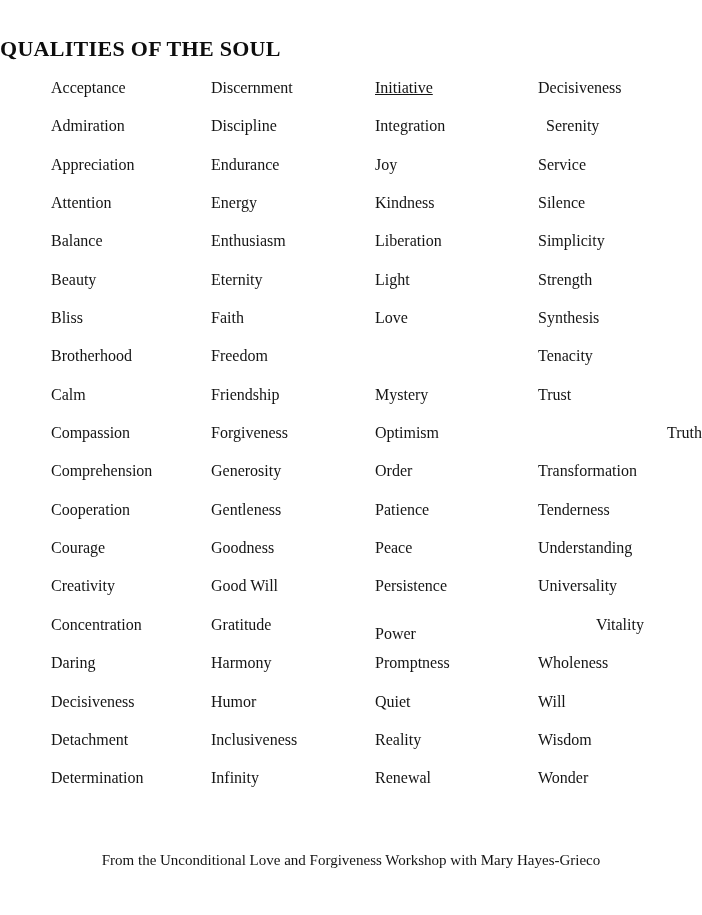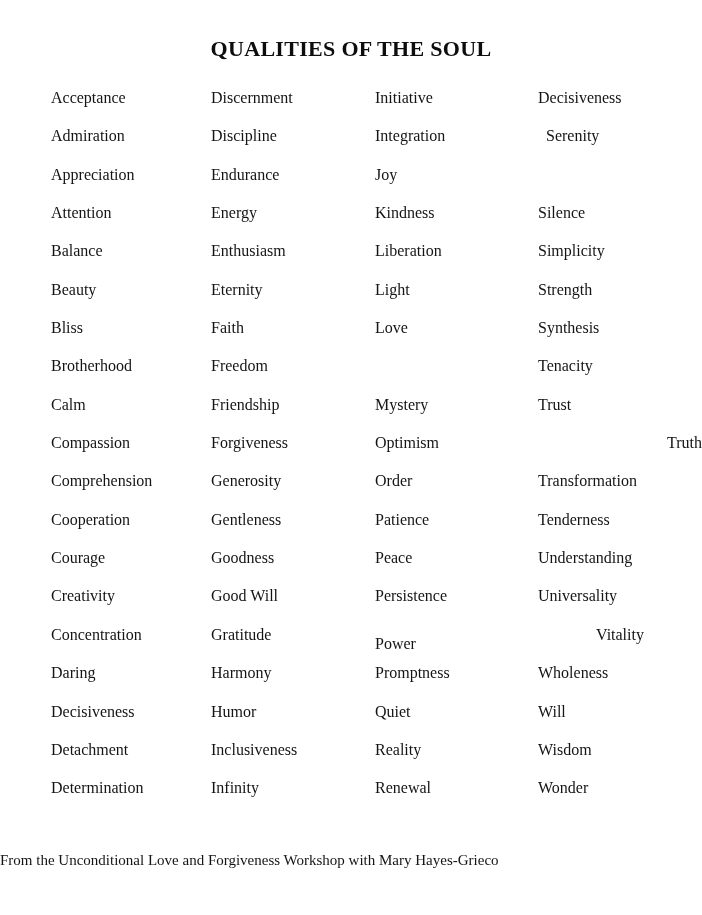--- a/index.html
+++ b/index.html
@@ -18,46 +18,47 @@
     position: relative;
     width: 702px;
     height: 915px;
     background: #ffffff;
   }
   .doc-title {
     position: absolute;
     top: 21px;
     left: 0;
     width: 702px;
-    text-align: center;
+    text-align: left;
     font-size: 22px;
     font-weight: bold;
     letter-spacing: 0.3px;
     color: #0d0d0d;
   }
   .qualities-grid {
     position: absolute;
-    top: 84px;
+    top: 74px;
     left: 51px;
     display: grid;
     grid-template-columns: 160px 164px 163px 164px;
     grid-template-rows: repeat(19, 38.35px);
   }
   .quality {
     font-size: 16px;
     line-height: 19px;
     padding-top: 4px;
     white-space: nowrap;
     color: #141414;
   }
   .doc-footer {
     position: absolute;
     top: 852px;
     left: 0;
     width: 702px;
+    text-align: center;
     font-size: 15px;
     color: #141414;
   }
 </style>
 </head>
 <body>
 
 <div class="page">
   <h1 class="doc-title">QUALITIES OF THE SOUL</h1>
 
@@ -93,40 +94,41 @@
       <div class="quality" style="grid-area: 10 / 2;">Forgiveness</div>
       <div class="quality" style="grid-area: 11 / 2;">Generosity</div>
       <div class="quality" style="grid-area: 12 / 2;">Gentleness</div>
       <div class="quality" style="grid-area: 13 / 2;">Goodness</div>
       <div class="quality" style="grid-area: 14 / 2;">Good Will</div>
       <div class="quality" style="grid-area: 15 / 2;">Gratitude</div>
       <div class="quality" style="grid-area: 16 / 2;">Harmony</div>
       <div class="quality" style="grid-area: 17 / 2;">Humor</div>
       <div class="quality" style="grid-area: 18 / 2;">Inclusiveness</div>
       <div class="quality" style="grid-area: 19 / 2;">Infinity</div>
-      <div class="quality" style="grid-area: 1 / 3;">Initiative</div>
+      <div class="quality" style="grid-area: 1 / 3; text-decoration: underline;">Initiative</div>
       <div class="quality" style="grid-area: 2 / 3;">Integration</div>
       <div class="quality" style="grid-area: 3 / 3;">Joy</div>
       <div class="quality" style="grid-area: 4 / 3;">Kindness</div>
       <div class="quality" style="grid-area: 5 / 3;">Liberation</div>
       <div class="quality" style="grid-area: 6 / 3;">Light</div>
       <div class="quality" style="grid-area: 7 / 3;">Love</div>
       <div class="quality" style="grid-area: 9 / 3;">Mystery</div>
       <div class="quality" style="grid-area: 10 / 3;">Optimism</div>
       <div class="quality" style="grid-area: 11 / 3;">Order</div>
       <div class="quality" style="grid-area: 12 / 3;">Patience</div>
       <div class="quality" style="grid-area: 13 / 3;">Peace</div>
       <div class="quality" style="grid-area: 14 / 3;">Persistence</div>
       <div class="quality" style="grid-area: 15 / 3; margin-top: 9px;">Power</div>
       <div class="quality" style="grid-area: 16 / 3;">Promptness</div>
       <div class="quality" style="grid-area: 17 / 3;">Quiet</div>
       <div class="quality" style="grid-area: 18 / 3;">Reality</div>
       <div class="quality" style="grid-area: 19 / 3;">Renewal</div>
       <div class="quality" style="grid-area: 1 / 4;">Decisiveness</div>
       <div class="quality" style="grid-area: 2 / 4; margin-left: 8px;">Serenity</div>
+      <div class="quality" style="grid-area: 3 / 4;">Service</div>
       <div class="quality" style="grid-area: 4 / 4;">Silence</div>
       <div class="quality" style="grid-area: 5 / 4;">Simplicity</div>
       <div class="quality" style="grid-area: 6 / 4;">Strength</div>
       <div class="quality" style="grid-area: 7 / 4;">Synthesis</div>
       <div class="quality" style="grid-area: 8 / 4;">Tenacity</div>
       <div class="quality" style="grid-area: 9 / 4;">Trust</div>
       <div class="quality" style="grid-area: 10 / 4; text-align: right;">Truth</div>
       <div class="quality" style="grid-area: 11 / 4;">Transformation</div>
       <div class="quality" style="grid-area: 12 / 4;">Tenderness</div>
       <div class="quality" style="grid-area: 13 / 4;">Understanding</div>

